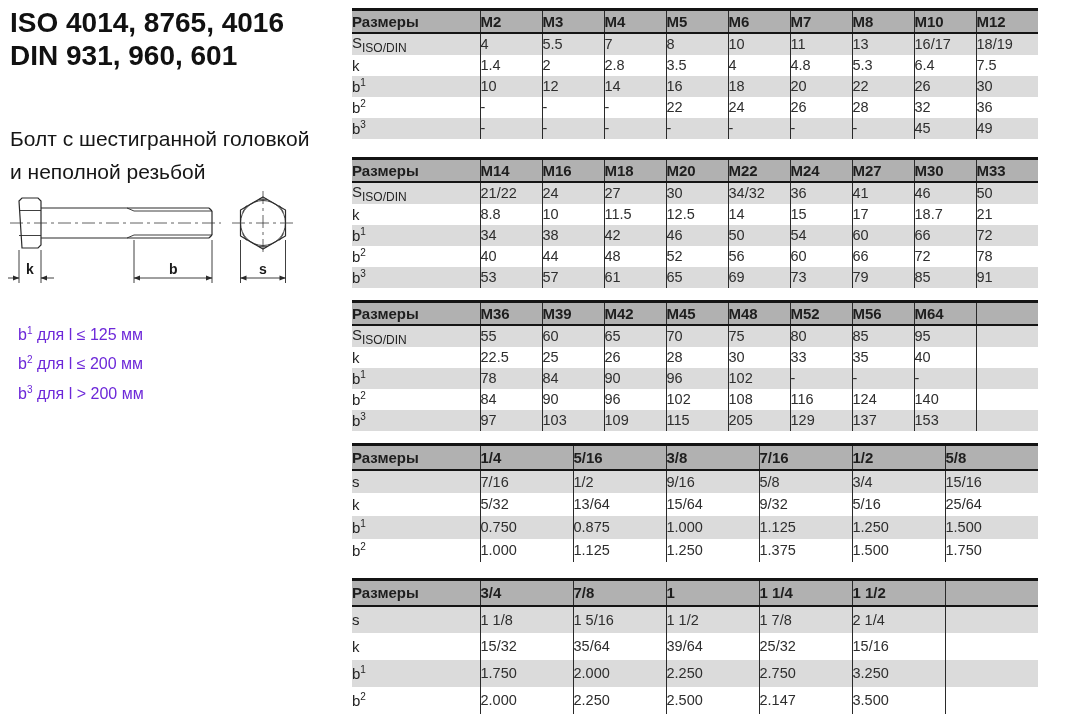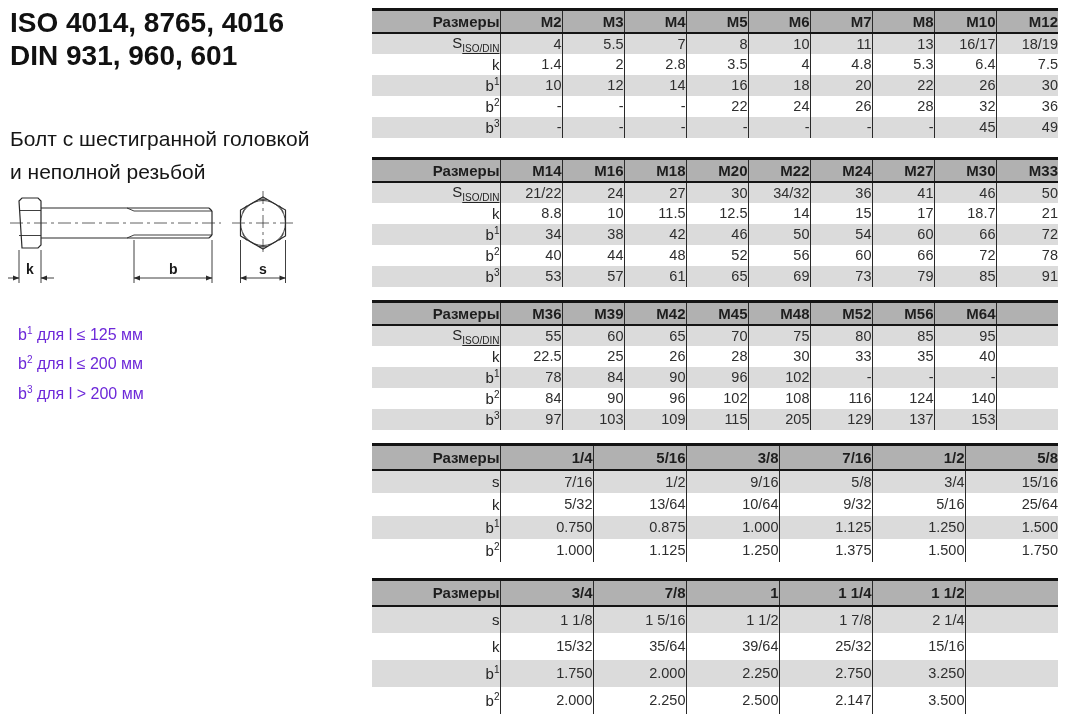--- a/index.html
+++ b/index.html
@@ -12,34 +12,34 @@
                  font-weight:700; font-size:28px; line-height:33px; letter-spacing:0px; }
   .subtitle-block { position:absolute; left:10px; top:90px; color:#161616;
                     font-size:21px; line-height:33px; font-weight:400;margin-top:32px; }
   .notes-block { position:absolute; left:18px; top:318px; color:#6d28d9;
                  font-size:16px; line-height:25px; }
   .notes-block sup { font-size:10px; }
 
   .drawing-wrap { position:absolute; left:8px; top:186px; width:302px; height:104px; }
 
   
-  .dim-table { position:absolute; left:372px; width:686px; border-collapse:collapse;
-               table-layout:fixed; text-align:right; color:#2e2e2e; }
+  .dim-table { position:absolute; left:352px; width:686px; border-collapse:collapse;
+               table-layout:fixed; text-align:left; color:#2e2e2e; }
   .dim-table col.c-label { width:128px; }
   .t-metric col.c-data { width:62px; }
   .t-imperial col.c-data { width:93px; }
 
   .dim-table thead th { background:#b1b1b1; color:#1e1e1e; font-weight:700; font-size:15px;
                         border-top:3px solid #141414; border-bottom:2px solid #141414; }
   .dim-table th:not(:first-child), .dim-table td:not(:first-child){ border-left:1.4px solid #2a2a2a; }
   .dim-table tbody tr:nth-child(odd) th, .dim-table tbody tr:nth-child(odd) td { background:#dbdbdb; }
   .dim-table tbody tr:nth-child(even) th, .dim-table tbody tr:nth-child(even) td { background:#ffffff; }
   .dim-table tbody th { font-weight:400; font-size:15px; color:#242424; }
   .dim-table tbody td { font-size:14.5px; }
-  .dim-table tbody th sub { font-size:10px; letter-spacing:0;text-decoration:underline; }
+  .dim-table tbody th sub { font-size:12px; letter-spacing:0; }
   .dim-table tbody th sup { font-size:10px; }
 
   .t1 { top:8px; }   .t2 { top:157px; } .t3 { top:300px; }
   .t4 { top:443px; } .t5 { top:578px; }
   .t1 thead tr,.t2 thead tr,.t3 thead tr { height:23px; }
   .t1 tbody tr,.t2 tbody tr,.t3 tbody tr { height:21px; }
   .t4 thead tr { height:25px; } .t4 tbody tr { height:23px; }
   .t5 thead tr { height:26px; } .t5 tbody tr { height:27px; }
 
   
@@ -434,21 +434,21 @@
           <td>1/2</td>
           <td>9/16</td>
           <td>5/8</td>
           <td>3/4</td>
           <td>15/16</td>
         </tr>
         <tr>
           <th>k</th>
           <td>5/32</td>
           <td>13/64</td>
-          <td>10/64</td>
+          <td>15/64</td>
           <td>9/32</td>
           <td>5/16</td>
           <td>25/64</td>
         </tr>
         <tr>
           <th>b<sup>1</sup></th>
           <td>0.750</td>
           <td>0.875</td>
           <td>1.000</td>
           <td>1.125</td>

